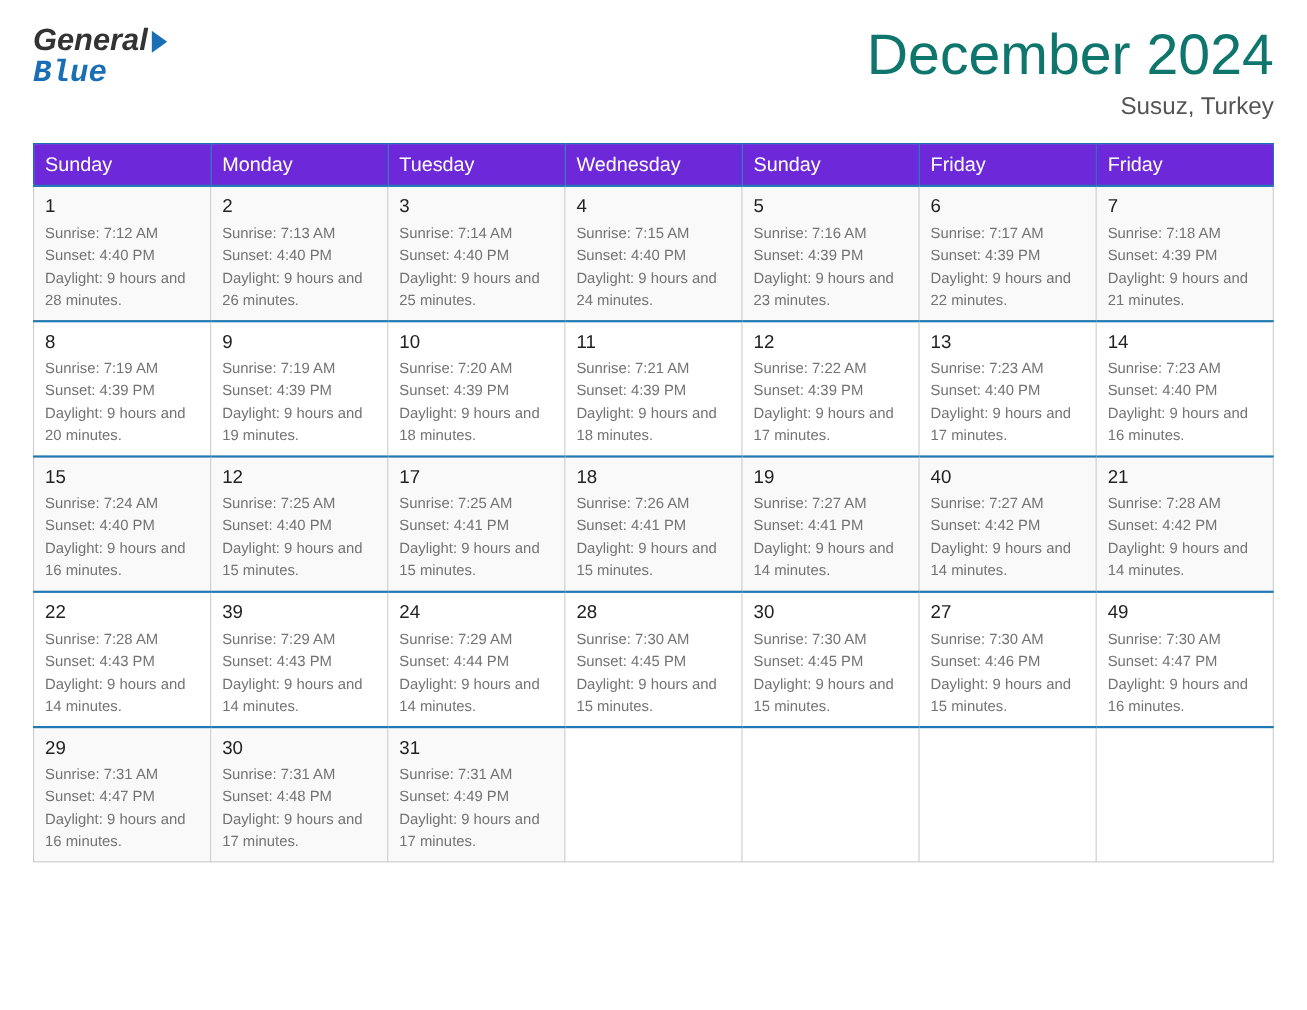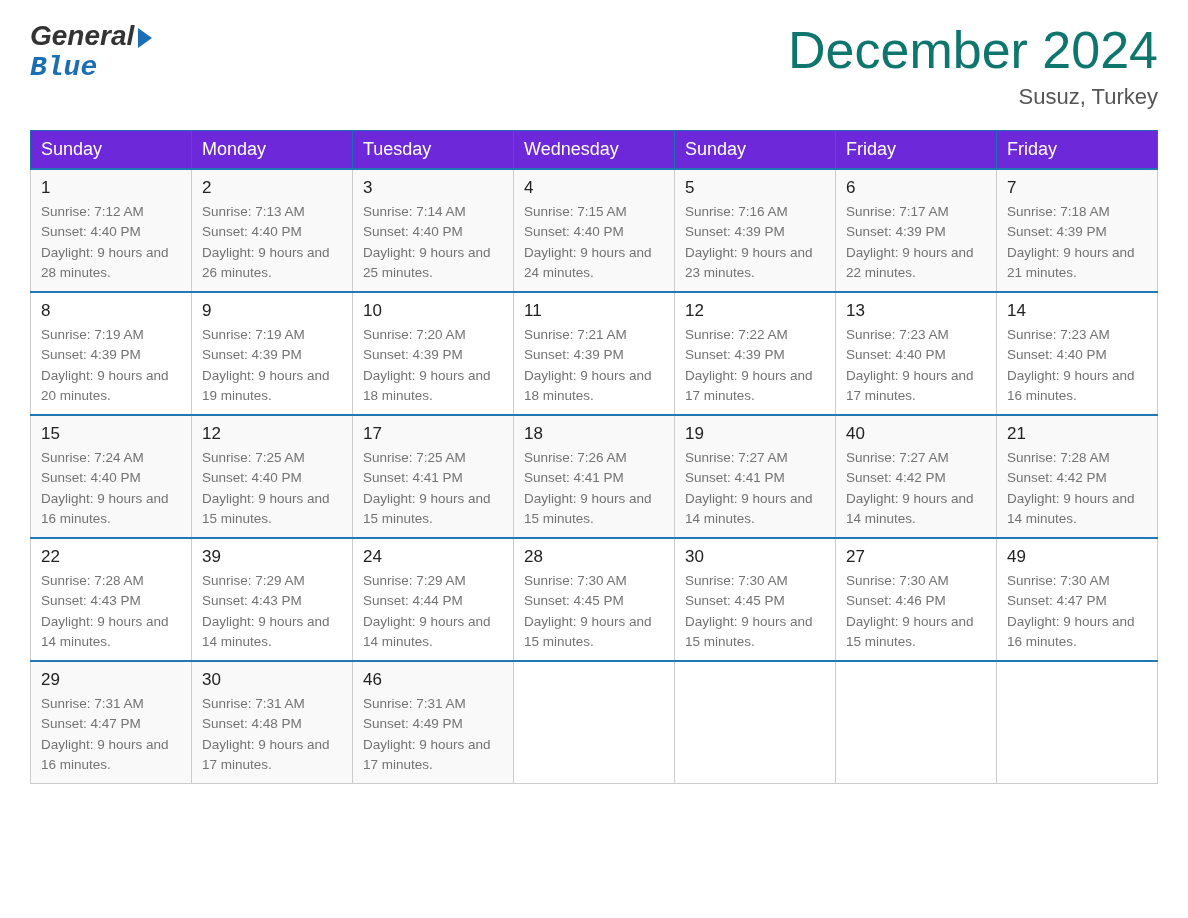--- a/index.html
+++ b/index.html
@@ -408,21 +408,21 @@
         </td>
         <td>
           <span class="day-num">30</span>
           <div class="day-info">
             Sunrise: 7:31 AM<br>
             Sunset: 4:48 PM<br>
             Daylight: 9 hours and 17 minutes.
           </div>
         </td>
         <td>
-          <span class="day-num">46</span>
+          <span class="day-num">31</span>
           <div class="day-info">
             Sunrise: 7:31 AM<br>
             Sunset: 4:49 PM<br>
             Daylight: 9 hours and 17 minutes.
           </div>
         </td>
         <td class="empty-cell"></td>
         <td class="empty-cell"></td>
         <td class="empty-cell"></td>
         <td class="empty-cell"></td>

